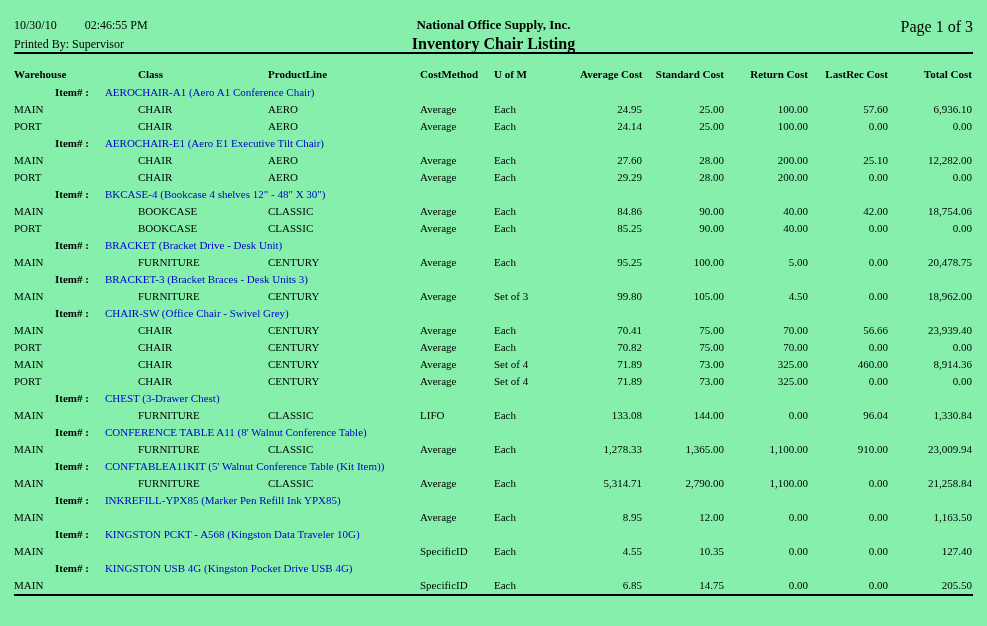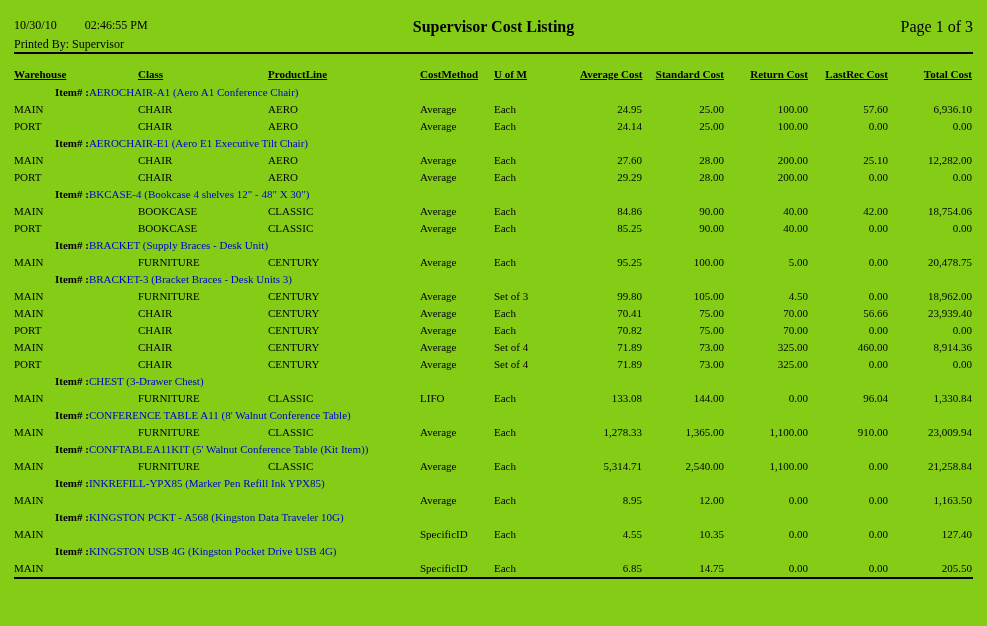--- a/index.html
+++ b/index.html
@@ -10,21 +10,21 @@
   body {
     font-family: "Liberation Serif", "DejaVu Serif", serif;
     color: #000000;
   }
   .page {
     position: relative;
     width: 987px;
     height: 626px;
     box-sizing: border-box;
     padding: 0 14px;
-    background: #84cc16;
+    background: #86efac;
     overflow: hidden;
   }
   
   .report-header {
     display: flex;
     align-items: flex-start;
     padding-top: 16px;
     height: 50px;
     box-sizing: border-box;
   }
@@ -42,59 +42,60 @@
   .top-rule { margin-top: 2px; }
   
   table.report {
     width: 958px;
     table-layout: fixed;
     border-collapse: collapse;
     font-size: 11px;
   }
   thead th {
     font-weight: bold;
-    text-decoration: underline;
     text-align: left;
     vertical-align: bottom;
     height: 26px;
     padding: 0 0 3px 0;
     white-space: nowrap;
   }
   thead th.num { text-align: right; }
   tbody td {
     height: 17px;
     padding: 0;
     white-space: nowrap;
     overflow: hidden;
   }
   td.num { text-align: right; }
   .item-label {
     font-weight: bold;
     margin-left: 41px;
   }
   .item-link {
     color: var(--link-color, #0000cc);
+    margin-left: 16px;
     cursor: pointer;
   }
   .bottom-rule { margin-top: 1px; }
 </style>
 </head>
 <body>
 
 <div class="page">
 
   <div class="report-header">
     <div class="hdr-left">
       <div>
         <span>10/30/10</span><span class="time">02:46:55 PM</span>
       </div>
       <div>Printed By: Supervisor</div>
     </div>
     <div class="hdr-center">
-      <div class="report-title">Supervisor Cost Listing</div>
+      <div class="company-name">National Office Supply, Inc.</div>
+      <div class="report-title">Inventory Chair Listing</div>
     </div>
     <div class="hdr-right">Page 1 of 3</div>
   </div>
 
   <hr class="rule top-rule">
 
   <table class="report">
     <colgroup>
       <col style="width:124px">
       <col style="width:130px">
@@ -197,21 +198,21 @@
           <td>CLASSIC</td>
           <td>Average</td>
           <td>Each</td>
           <td class="num">85.25</td>
           <td class="num">90.00</td>
           <td class="num">40.00</td>
           <td class="num">0.00</td>
           <td class="num">0.00</td>
         </tr>
         <tr>
-          <td colspan="10"><span class="item-label">Item# :</span><span class="item-link">BRACKET (Supply Braces - Desk Unit)</span></td>
+          <td colspan="10"><span class="item-label">Item# :</span><span class="item-link">BRACKET (Bracket Drive - Desk Unit)</span></td>
         </tr>
         <tr>
           <td>MAIN</td>
           <td>FURNITURE</td>
           <td>CENTURY</td>
           <td>Average</td>
           <td>Each</td>
           <td class="num">95.25</td>
           <td class="num">100.00</td>
           <td class="num">5.00</td>
@@ -225,20 +226,23 @@
           <td>MAIN</td>
           <td>FURNITURE</td>
           <td>CENTURY</td>
           <td>Average</td>
           <td>Set of 3</td>
           <td class="num">99.80</td>
           <td class="num">105.00</td>
           <td class="num">4.50</td>
           <td class="num">0.00</td>
           <td class="num">18,962.00</td>
+        </tr>
+        <tr>
+          <td colspan="10"><span class="item-label">Item# :</span><span class="item-link">CHAIR-SW (Office Chair - Swivel Grey)</span></td>
         </tr>
         <tr>
           <td>MAIN</td>
           <td>CHAIR</td>
           <td>CENTURY</td>
           <td>Average</td>
           <td>Each</td>
           <td class="num">70.41</td>
           <td class="num">75.00</td>
           <td class="num">70.00</td>
@@ -314,21 +318,21 @@
         <tr>
           <td colspan="10"><span class="item-label">Item# :</span><span class="item-link">CONFTABLEA11KIT (5' Walnut Conference Table (Kit Item))</span></td>
         </tr>
         <tr>
           <td>MAIN</td>
           <td>FURNITURE</td>
           <td>CLASSIC</td>
           <td>Average</td>
           <td>Each</td>
           <td class="num">5,314.71</td>
-          <td class="num">2,540.00</td>
+          <td class="num">2,790.00</td>
           <td class="num">1,100.00</td>
           <td class="num">0.00</td>
           <td class="num">21,258.84</td>
         </tr>
         <tr>
           <td colspan="10"><span class="item-label">Item# :</span><span class="item-link">INKREFILL-YPX85 (Marker Pen Refill Ink YPX85)</span></td>
         </tr>
         <tr>
           <td>MAIN</td>
           <td></td>

